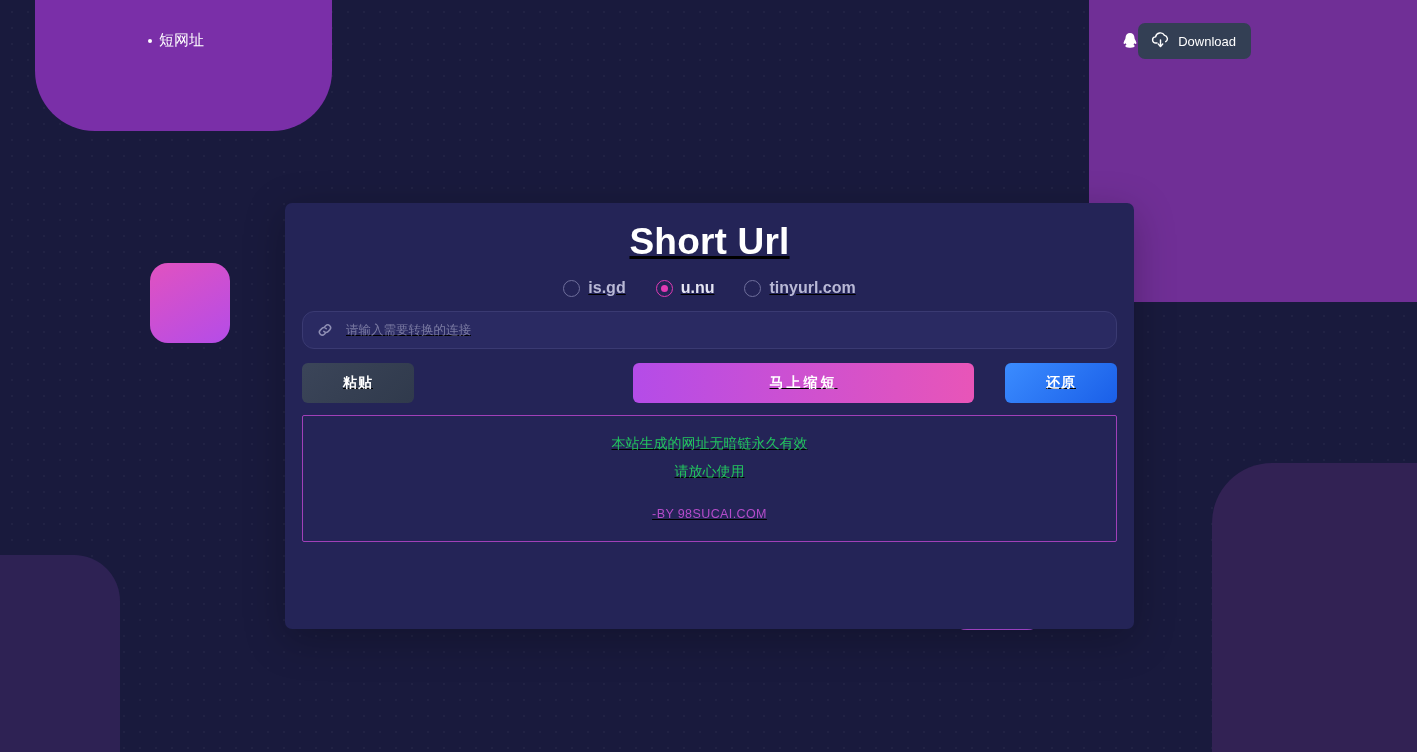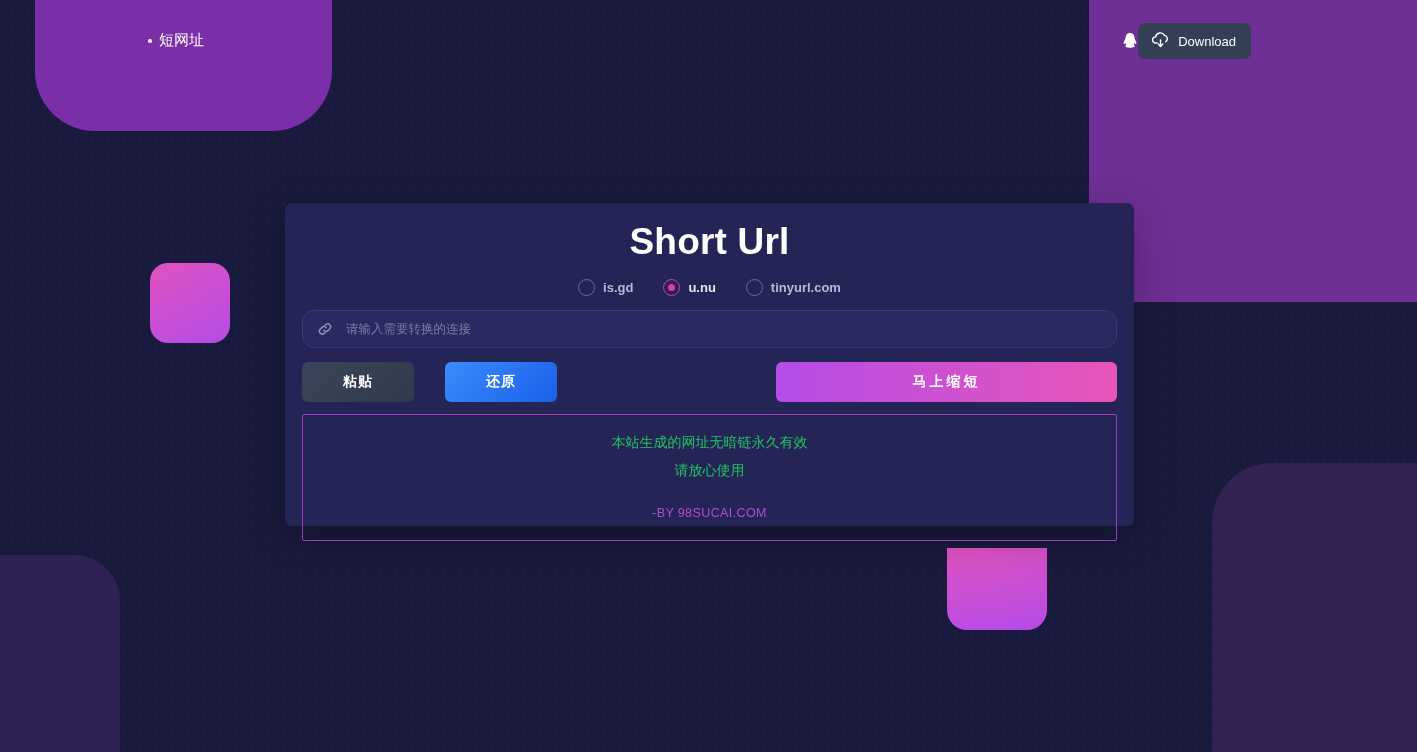--- a/index.html
+++ b/index.html
@@ -163,26 +163,27 @@
     display: block;
     flex: none;
   }
 
   
   #card {
     position: absolute;
     left: 285px;
     top: 203px;
     width: 849px;
-    height: 323px;
+    height: 426px;
     background: #242457;
     border-radius: 7px;
     z-index: 10;
     padding: 0 17px;
     box-shadow: 0 10px 40px rgba(0,0,0,0.25);
+    text-decoration: underline;
   }
 
   #card-title {
     margin-top: 13px;
     text-align: center;
     font-size: 37px;
     font-weight: bold;
     color: #ffffff;
     letter-spacing: 0.2px;
     line-height: 52px;
@@ -214,21 +215,21 @@
     justify-content: center;
     flex: none;
   }
   .radio-item.selected .radio-circle {
     border-color: #e03ab4;
   }
   .radio-dot { width: 7px; height: 7px; border-radius: 50%; background: transparent; }
   .radio-item.selected .radio-dot { background: #e03ab4; }
 
   .radio-label {
-    font-size: 13px;
+    font-size: 16px;
     color: #b9b9d6;
     font-weight: bold;
   }
   .radio-item.selected .radio-label { color: #e6e6f3; }
 
   
   #url-input-wrap {
     margin-top: 14px;
     height: 38px;
     background: #2a2a62;
@@ -391,22 +392,22 @@
       <svg width="16" height="16" viewBox="0 0 24 24" fill="none" stroke="currentColor" stroke-width="2.2" stroke-linecap="round" stroke-linejoin="round">
         <path d="M10.1 13.9a4.3 4.3 0 006.4.5l2.6-2.6a4.3 4.3 0 10-6.1-6.1l-1.5 1.5"></path>
         <path d="M13.9 10.1a4.3 4.3 0 00-6.4-.5l-2.6 2.6a4.3 4.3 0 106.1 6.1l1.5-1.5"></path>
       </svg>
     </span>
     <input id="url-input" type="text" value="" placeholder="请输入需要转换的连接" style="">
   </div>
 
   <div id="action-row">
     <button class="btn" id="paste-button">粘贴</button>
+    <button class="btn" id="shorten-button">马上缩短</button>
     <button class="btn" id="restore-button">还原</button>
-    <button class="btn" id="shorten-button">马上缩短</button>
   </div>
 
   <div id="notice-box">
     <div class="notice-line">本站生成的网址无暗链永久有效</div>
     <div class="notice-line">请放心使用</div>
     <div class="notice-line credit">-BY 98SUCAI.COM</div>
   </div>
 
 </div>
 

